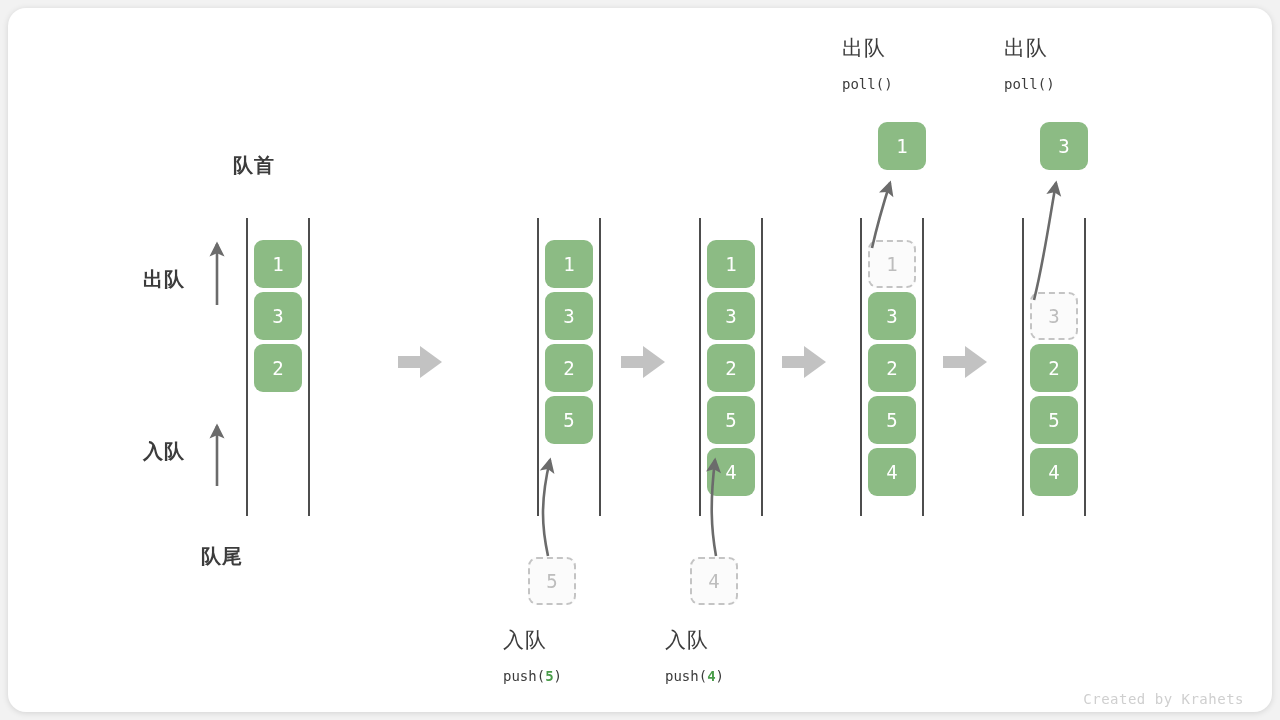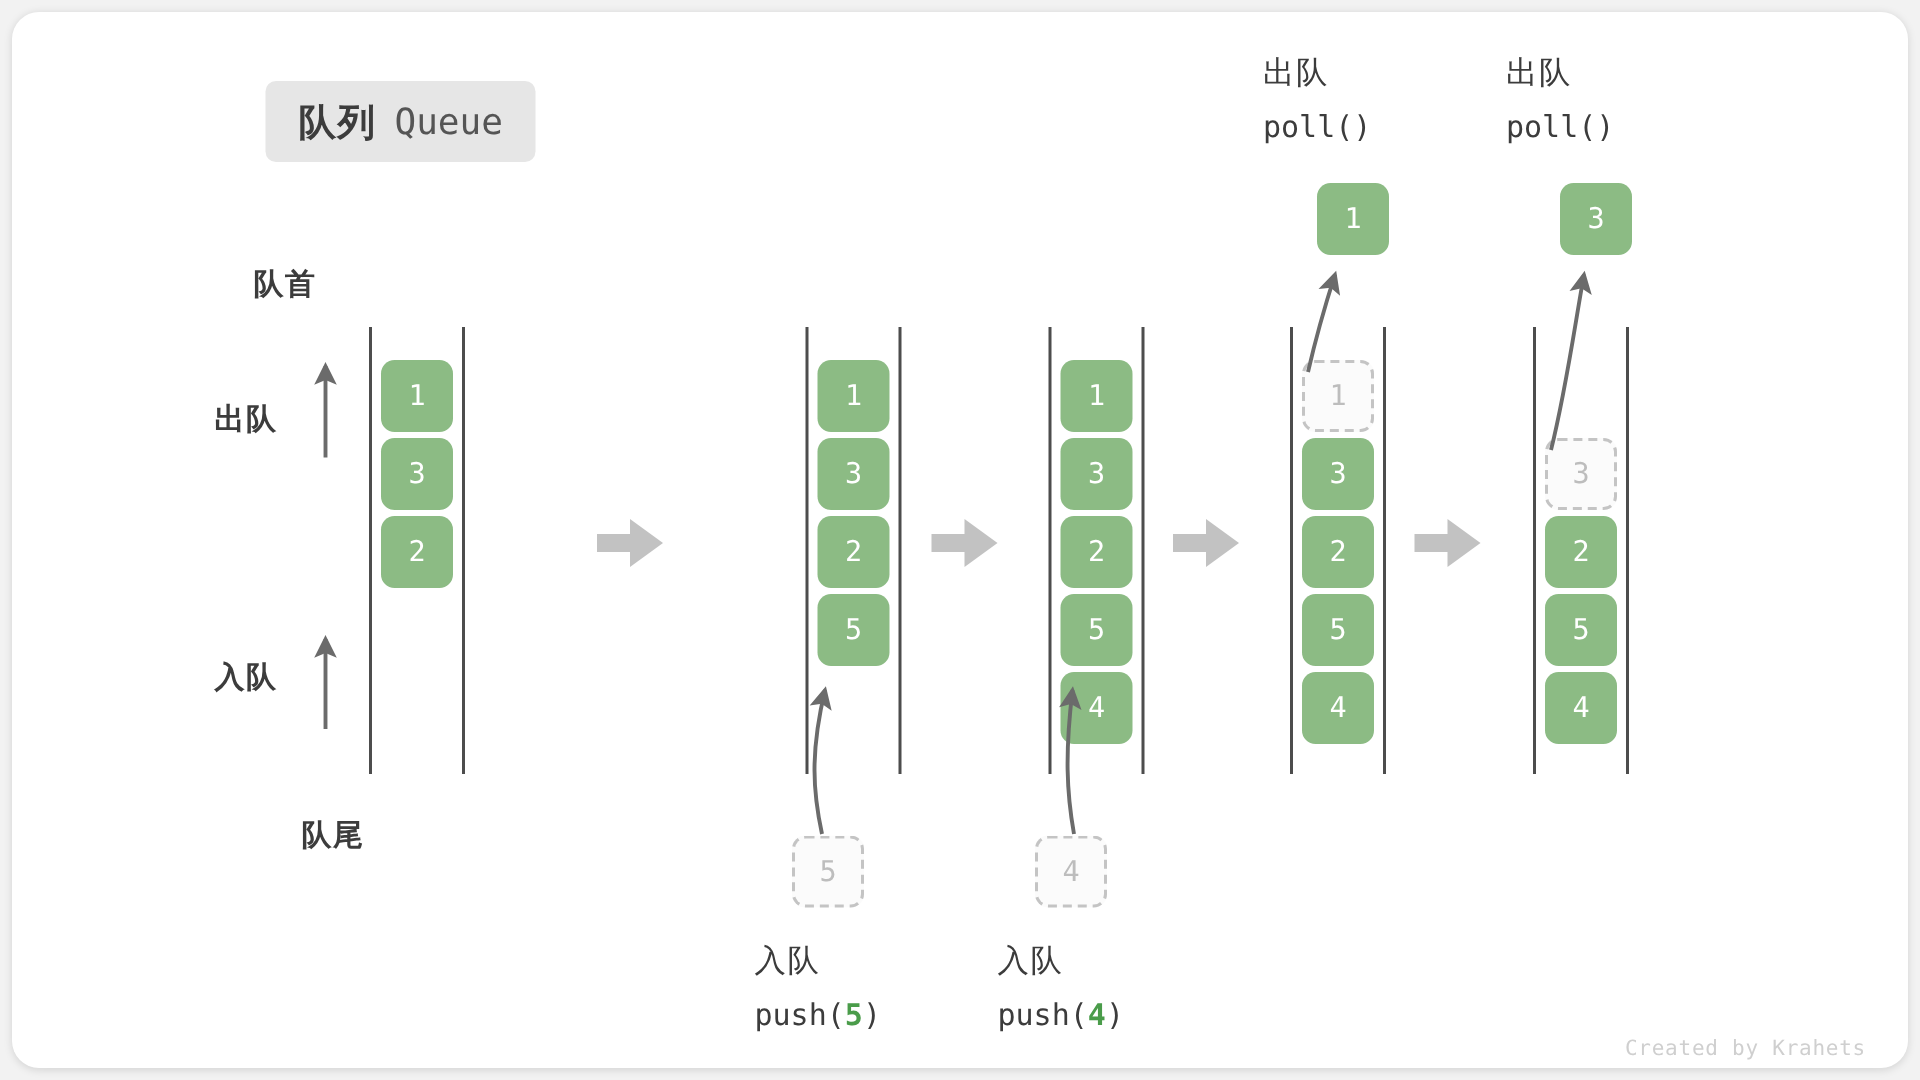--- a/index.html
+++ b/index.html
@@ -71,21 +71,21 @@
     white-space: nowrap;
     text-align: left;
     line-height: 36px;
   }
   .op-label .cn {
     font-family: "DejaVu Sans", "Liberation Sans", sans-serif;
     letter-spacing: 1px;
   }
   .op-label .code {
     font-family: "DejaVu Sans Mono", "Liberation Mono", monospace;
-    font-size: 20px;
+    font-size: 14px;
     color: #3c3c3c;
   }
   .op-label .arg { color: #4a9c4a; font-weight: bold; }
 
   
   .column { position: absolute; }
   .rail {
     position: absolute;
     width: 2px;
     background: #4d4d4d;
@@ -135,26 +135,22 @@
     font-family: "DejaVu Sans Mono", "Liberation Mono", monospace;
     letter-spacing: 0.5px;
   }
 </style>
 </head>
 <body>
 
 <div id="stage">
   <div id="canvas">
 
-    <div id="title-badge">
-      <span class="title-cn">队列</span>
-      <span class="title-en">Queue</span>
-    </div>
-
-    <div class="abs label-bold" style="left:161px; top:168px; width:106px; text-align:left;">队首</div>
+
+    <div class="abs label-bold" style="left:161px; top:144px; width:106px; text-align:right;">队首</div>
     <div class="abs label-bold" style="left:161px; top:535px; width:106px; text-align:center;">队尾</div>
 
     <div class="abs label-bold" style="left:135px; top:258px;">出队</div>
     <div class="abs label-bold" style="left:135px; top:430px;">入队</div>
 
     <div id="columns">
         <div class="column" style="left: 0px; top: 0px;">
           <div class="rail" style="left: 238px; top: 210px; height: 298px;"></div>
           <div class="rail" style="left: 300px; top: 210px; height: 298px;"></div>
           <div class="cell filled" style="left: 246px; top: 232px;">1</div>

